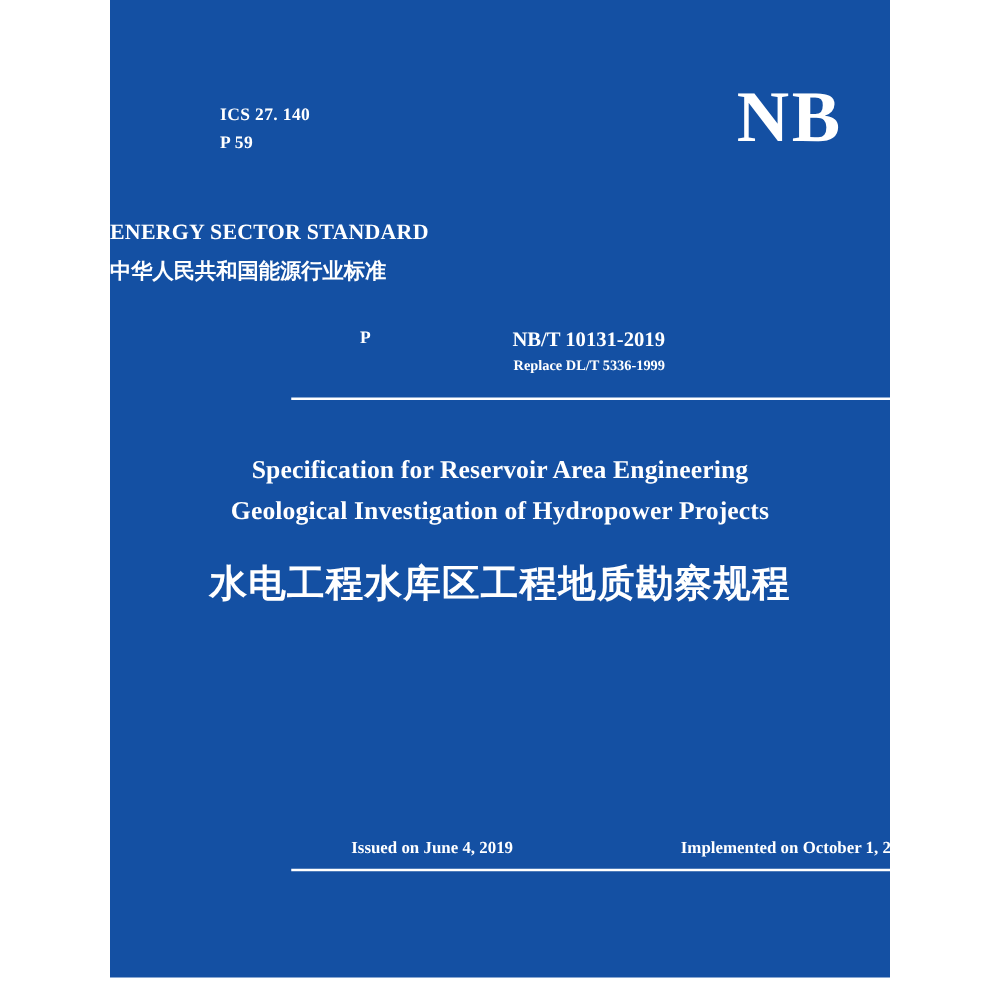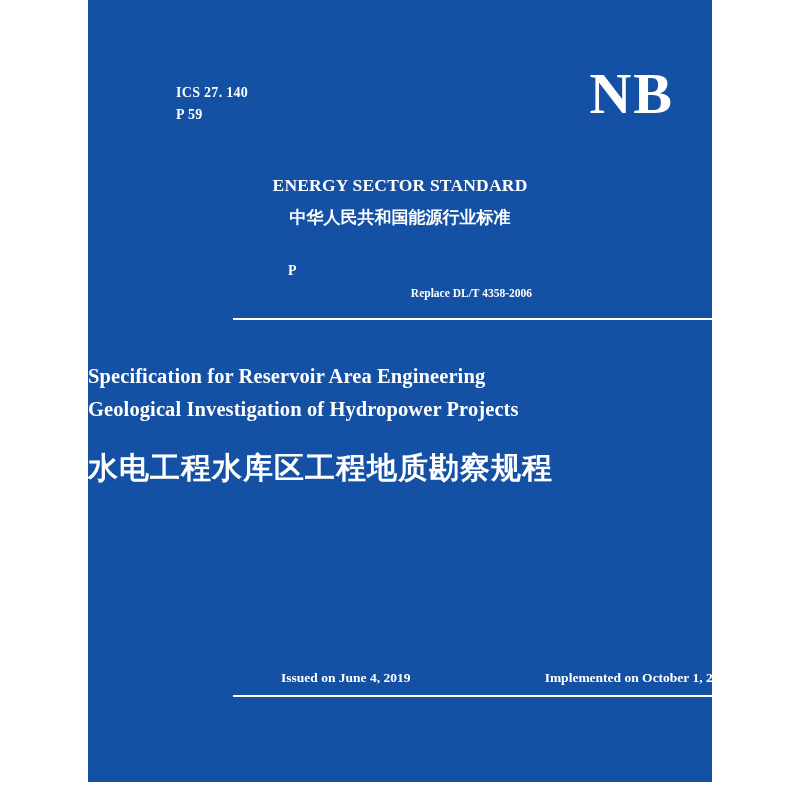--- a/index.html
+++ b/index.html
@@ -49,21 +49,20 @@
     letter-spacing: 2px;
     line-height: 78px;
     font-family: "Liberation Serif", serif;
   }
   
   .std-head {
     position: absolute;
     left: 0;
     right: 0;
     top: 172px;
-    text-align: center;
   }
   .std-head .l1, .std-head .l2 {
     font-size: 17.5px;
     font-weight: bold;
     line-height: 26px;
     letter-spacing: 0.2px;
   }
   .std-head .cn {
     font-size: 17px;
     font-weight: bold;
@@ -112,20 +111,21 @@
     background: #ffffff;
   }
   .rule-top { top: 318px; }
   .rule-bottom { top: 695px; }
   
   .main-title {
     position: absolute;
     left: 0;
     right: 0;
     top: 360px;
+    text-align: center;
   }
   .main-title .en {
     font-size: 20.5px;
     font-weight: bold;
     line-height: 33px;
     letter-spacing: 0.1px;
   }
   .main-title .cn {
     font-size: 30px;
     font-weight: bold;
@@ -187,21 +187,22 @@
 
     <div class="nb-logo">NB</div>
 
     <div class="std-head">
       <div class="l1">ENERGY SECTOR STANDARD</div>
       <div class="cn">中华人民共和国能源行业标准</div>
     </div>
 
     <div class="code-row">
       <div class="pmark">P</div>
-      <div class="replace">Replace DL/T 4358-2006</div>
+      <div class="stdno">NB/T 10131-2019</div>
+      <div class="replace">Replace DL/T 5336-1999</div>
     </div>
 
     <div class="rule rule-top"></div>
 
     <div class="main-title">
       <div class="en">Specification for Reservoir Area Engineering</div>
       <div class="en">Geological Investigation of Hydropower Projects</div>
       <div class="cn">水电工程水库区工程地质勘察规程</div>
     </div>
 

